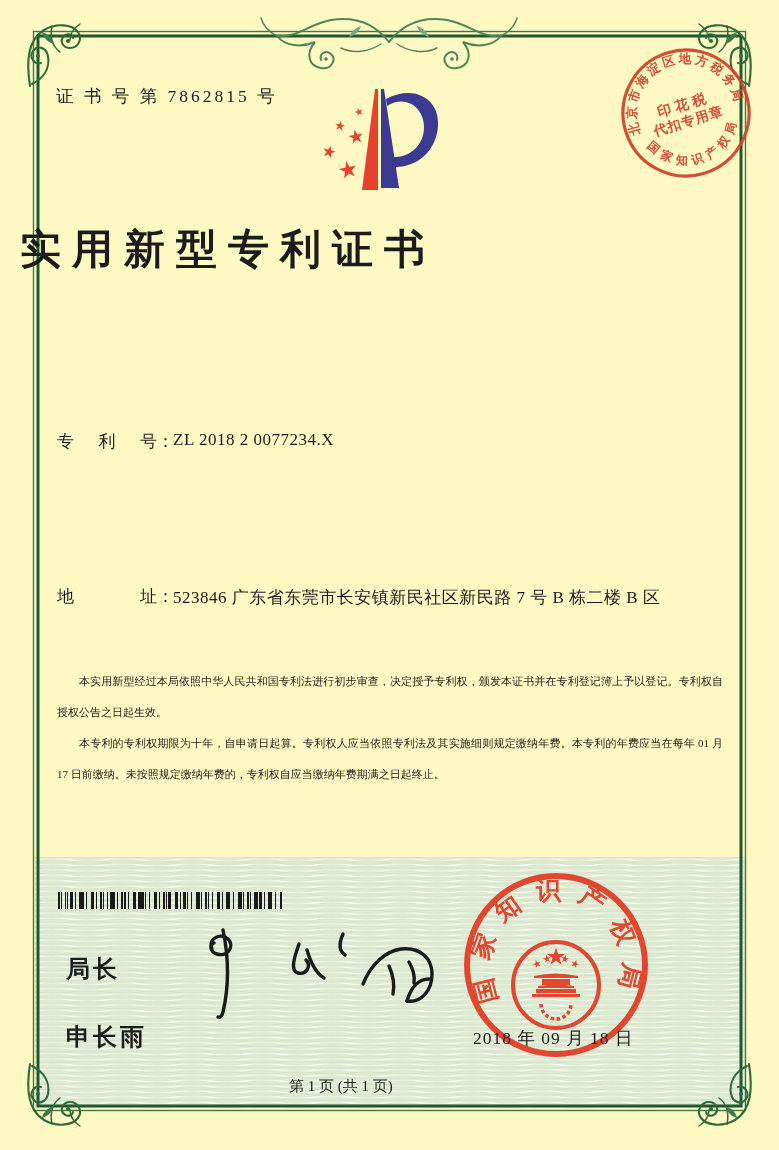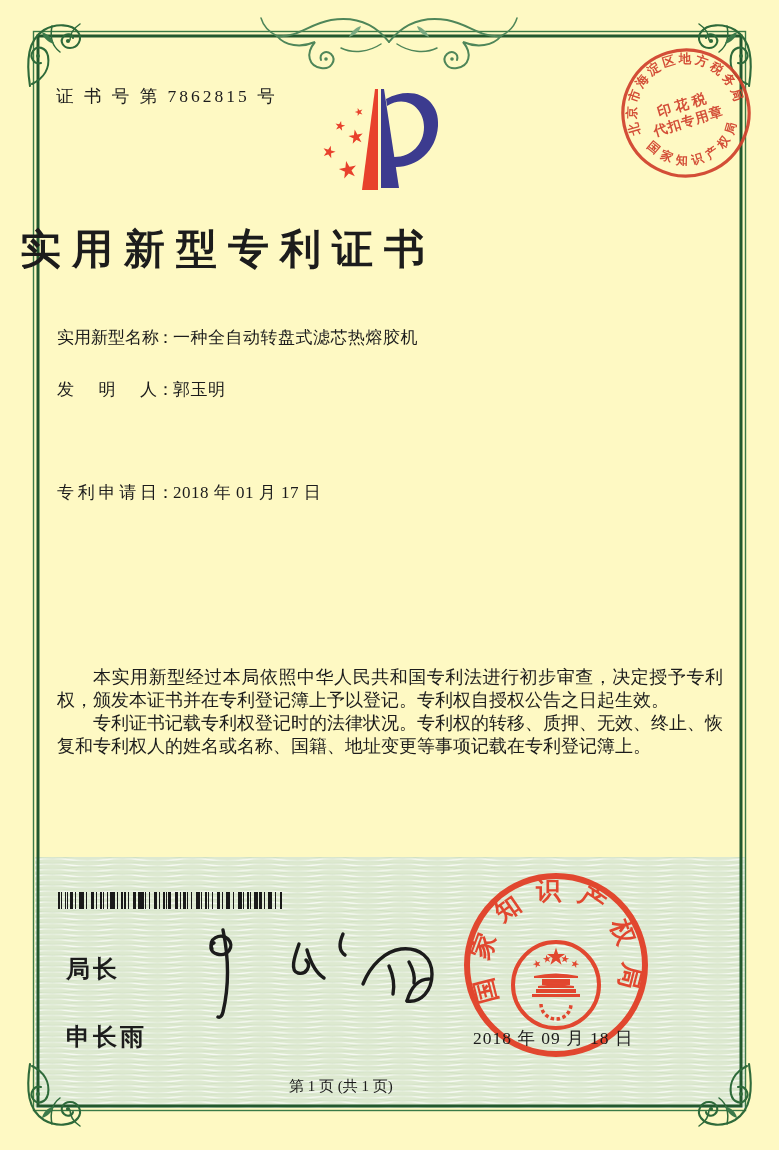--- a/index.html
+++ b/index.html
@@ -23,21 +23,21 @@
     font-size:41px;font-weight:bold;letter-spacing:11px;text-indent:11px;z-index:4}
   
   .frow{position:absolute;left:57px;font-size:17px;white-space:nowrap;z-index:4}
   .flabel{display:inline-block;width:100px;text-align:justify;text-align-last:justify;vertical-align:top}
   .fcolon{display:inline-block;width:16px;vertical-align:top}
   .fvalue{letter-spacing:.5px}
   .addr .fvalue{display:inline-block;white-space:normal;width:552px;line-height:26px;vertical-align:top}
   .grant2{position:absolute;left:383px;top:0;white-space:nowrap}
   .flabel2{letter-spacing:2px}
   
-  .paras{position:absolute;left:57px;top:666px;width:666px;font-size:18px;line-height:23px;
+  .paras{position:absolute;left:57px;top:666px;width:666px;font-size:11px;line-height:31px;
     text-align:justify;z-index:4}
   .paras p{margin:0;text-indent:2em}
   
   .barcode{position:absolute;left:58px;top:892px;width:224px;height:17px;z-index:4;
     background:
       repeating-linear-gradient(90deg,#1a1a1a 0 2px,rgba(0,0,0,0) 2px 3px,#1a1a1a 3px 4px,rgba(0,0,0,0) 4px 7px,#1a1a1a 7px 8px,rgba(0,0,0,0) 8px 12px,#1a1a1a 12px 15px,rgba(0,0,0,0) 15px 17px,#1a1a1a 17px 18px,rgba(0,0,0,0) 18px 21px),
       repeating-linear-gradient(90deg,rgba(0,0,0,0) 0 9px,#1a1a1a 9px 10px,rgba(0,0,0,0) 10px 23px,#1a1a1a 23px 26px,rgba(0,0,0,0) 26px 29px);}
   
   .sig-title,.sig-name{position:absolute;left:66px;z-index:4;
     font-family:"Liberation Sans","DejaVu Sans",sans-serif;font-weight:bold;font-size:24px;letter-spacing:3px}
@@ -129,33 +129,30 @@
       <text font-size="12" font-weight="bold" letter-spacing="5" font-family="Liberation Serif, DejaVu Serif, serif">
         <textPath href="#stampBot" startOffset="50%" text-anchor="middle">国家知识产权局</textPath>
       </text>
       <text y="-4" text-anchor="middle" font-size="14" font-weight="bold" letter-spacing="4" font-family="Liberation Serif, DejaVu Serif, serif">印花税</text>
       <text y="13" text-anchor="middle" font-size="13.5" font-weight="bold" letter-spacing="1" font-family="Liberation Serif, DejaVu Serif, serif">代扣专用章</text>
     </g>
   </svg>
 
   <h1 class="title">实用新型专利证书</h1>
 
-  <div class="frow" style="top:326px">
-    <span class="flabel">实用新型名称</span><span class="fcolon">：</span><span class="fvalue">一种全自动转盘式滤芯热熔胶机</span>
+  <div class="frow" style="top:430px">
+    <span class="flabel">专利号</span><span class="fcolon">：</span><span class="fvalue">ZL 2018 2 0077234.X</span>
   </div>
-  <div class="frow" style="top:378px">
-    <span class="flabel">发明人</span><span class="fcolon">：</span><span class="fvalue">郭玉明</span>
-  </div>
-  <div class="frow" style="top:481px">
-    <span class="flabel">专利申请日</span><span class="fcolon">：</span><span class="fvalue">2018 年 01 月 17 日</span>
+  <div class="frow addr" style="top:585px">
+    <span class="flabel">地址</span><span class="fcolon">：</span><span class="fvalue">523846 广东省东莞市长安镇新民社区新民路 7 号 B 栋二楼 B 区</span>
   </div>
 
   <div class="paras">
     <p>本实用新型经过本局依照中华人民共和国专利法进行初步审查，决定授予专利权，颁发本证书并在专利登记簿上予以登记。专利权自授权公告之日起生效。</p>
-    <p>专利证书记载专利权登记时的法律状况。专利权的转移、质押、无效、终止、恢复和专利权人的姓名或名称、国籍、地址变更等事项记载在专利登记簿上。</p>
+    <p>本专利的专利权期限为十年，自申请日起算。专利权人应当依照专利法及其实施细则规定缴纳年费。本专利的年费应当在每年 01 月 17 日前缴纳。未按照规定缴纳年费的，专利权自应当缴纳年费期满之日起终止。</p>
   </div>
 
   <div class="barcode"></div>
 
   <div class="sig-title">局长</div>
   <div class="sig-name">申长雨</div>
 
   <svg class="signature-svg" width="250" height="100" viewBox="0 0 250 100" aria-hidden="true">
     <g fill="none" stroke="#1b1b1b" stroke-width="3.4" stroke-linecap="round" stroke-linejoin="round">
       <path d="M17,27 C12,17 26,10 33,17 C40,24 33,35 22,32 C15,30 14,23 19,21"></path>

